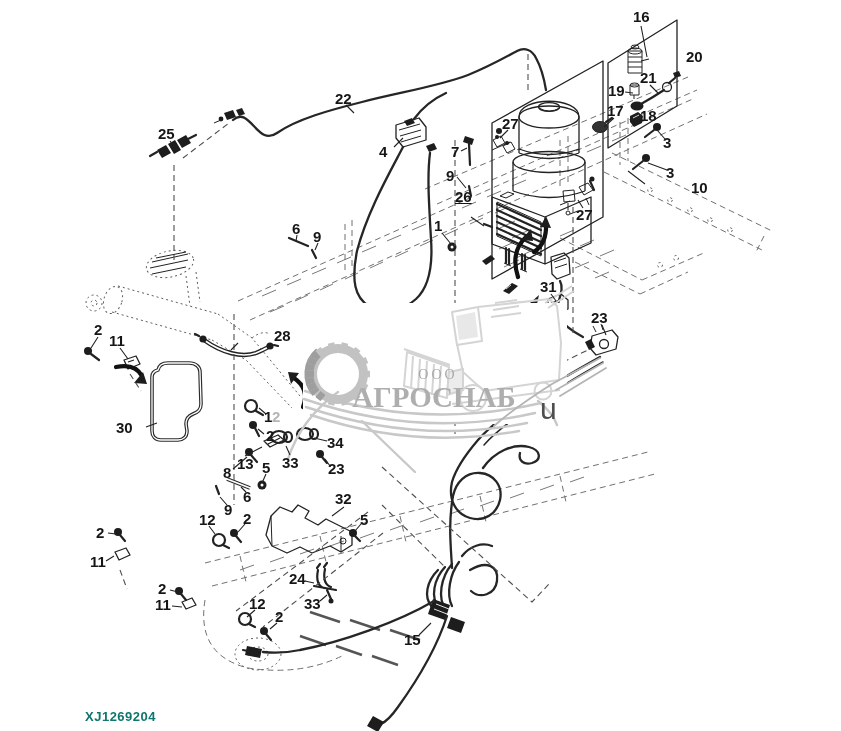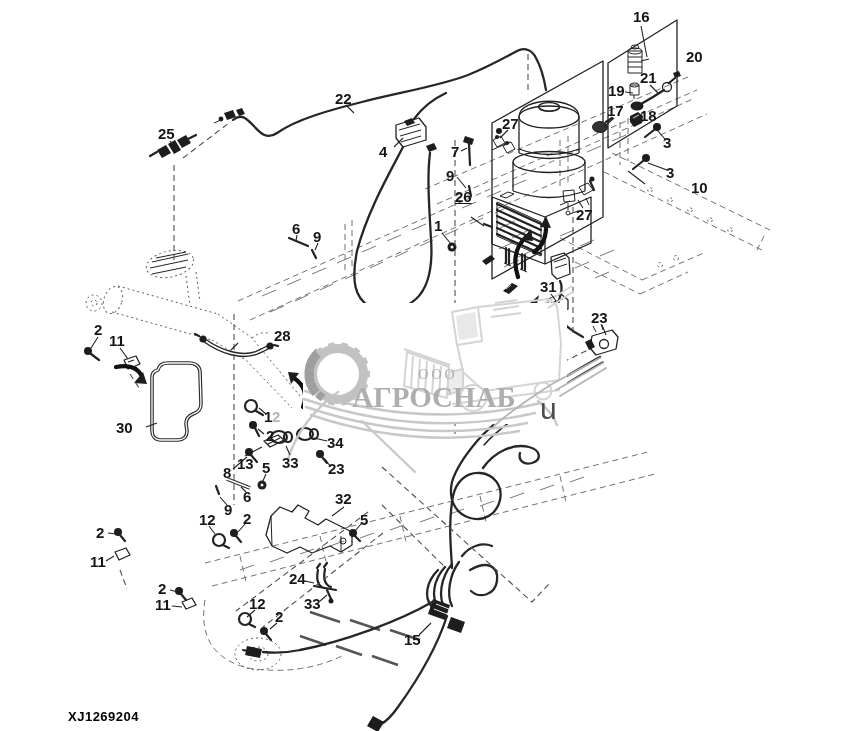--- a/index.html
+++ b/index.html
@@ -2,22 +2,22 @@
 <html><head>
 <meta charset="utf-8">
 <style>
   html,body{margin:0;padding:0;background:#fff;}
   #stage{position:relative;width:841px;height:731px;background:#fff;overflow:hidden;
          font-family:"Liberation Sans",sans-serif;}
   #art{position:absolute;left:0;top:0;}
   .callout{position:absolute;font:700 15px "Liberation Sans",sans-serif;color:#161616;
            line-height:1;white-space:nowrap;}
   .callout.muted{color:#b5b5b5;}
-  #image-code{position:absolute;left:68px;top:709px;font:700 13px "Liberation Sans",sans-serif;
-              color:#000000;letter-spacing:.5px;}
+  #image-code{position:absolute;left:85px;top:709px;font:700 13px "Liberation Sans",sans-serif;
+              color:#0f766e;letter-spacing:.5px;}
   
   .d1{stroke:#717171;stroke-width:1;fill:none;stroke-dasharray:6 4;}
   .dot2{stroke:#5d5d5d;stroke-width:1;fill:none;stroke-dasharray:2 3;}
   .d2{stroke:#4f4f4f;stroke-width:1.1;fill:none;stroke-dasharray:6 4;}
   .ht{stroke:#6a6a6a;stroke-width:.9;fill:none;}
   .hb{stroke:#555;stroke-width:2.4;fill:none;}
   .s1{stroke:#222;stroke-width:1.3;fill:none;}
   .s2{stroke:#222;stroke-width:2.2;fill:none;stroke-linecap:round;}
   .s3{stroke:#222;stroke-width:1;fill:none;}
   .c2{stroke:#262626;stroke-width:2.3;fill:none;stroke-linecap:round;}

